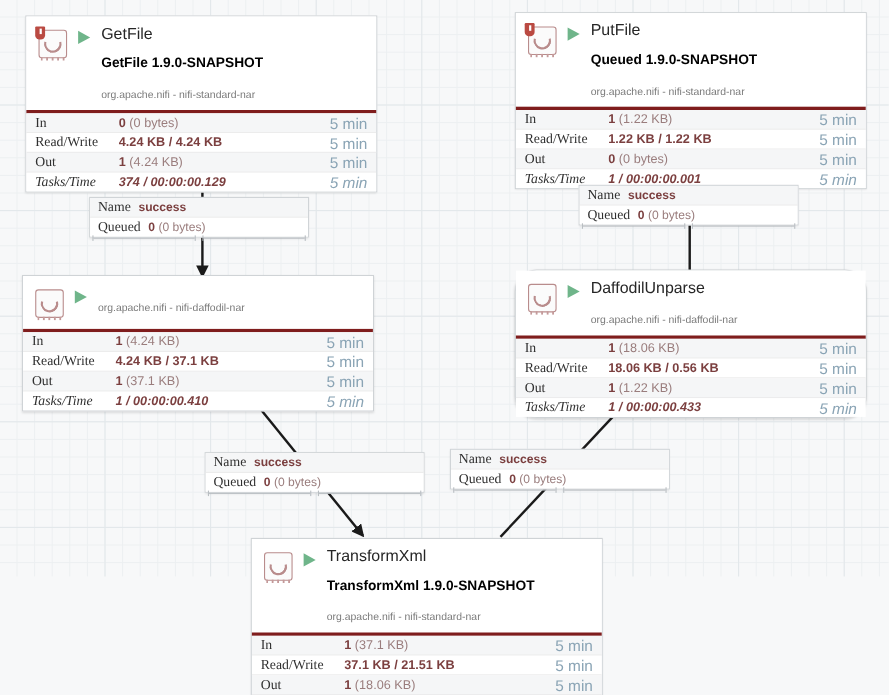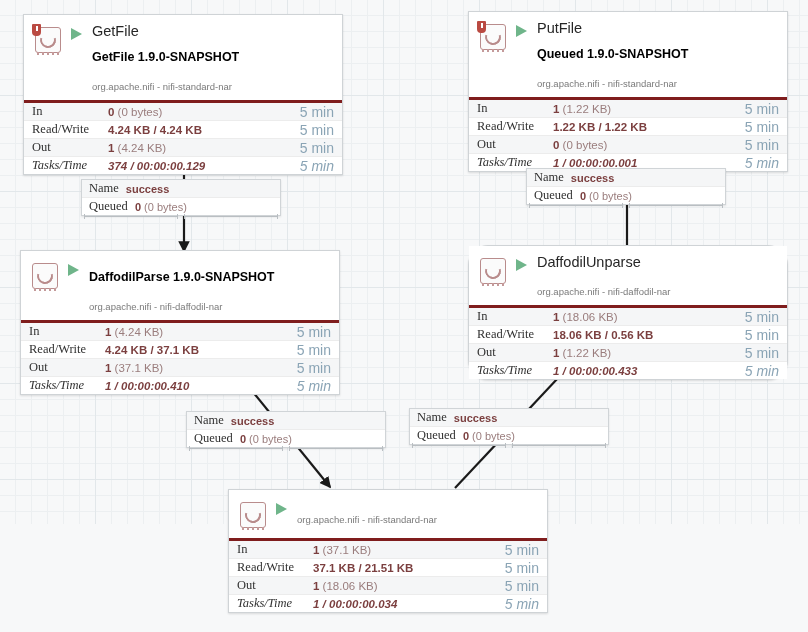--- a/index.html
+++ b/index.html
@@ -360,21 +360,20 @@
       <div class="processor" style="left: 20px; top: 250px;">
         <div class="proc-head">
           <div class="proc-icon">
             <span class="chip"></span>
             <span class="ring"></span>
             <span class="ring2"></span>
             <span class="pins"></span>
           </div>
           <div class="run-state"></div>
           <div class="proc-titles">
-            <div class="proc-type">DaffodilParse 1.9.0-SNAPSHOT</div>
             <div class="proc-bundle">org.apache.nifi - nifi-daffodil-nar</div>
           </div>
         </div>
         <div class="proc-stats">
           <div class="stat-row alt">
             <span class="stat-label">In</span>
             <span class="stat-value"><b>1</b> <span class="sub">(4.24 KB)</span></span>
             <span class="stat-time">5 min</span>
           </div>
           <div class="stat-row">
@@ -434,20 +433,22 @@
       <div class="processor" style="left: 228px; top: 489px;">
         <div class="proc-head">
           <div class="proc-icon">
             <span class="chip"></span>
             <span class="ring"></span>
             <span class="ring2"></span>
             <span class="pins"></span>
           </div>
           <div class="run-state"></div>
           <div class="proc-titles">
+            <div class="proc-name">TransformXml</div>
+            <div class="proc-type">TransformXml 1.9.0-SNAPSHOT</div>
             <div class="proc-bundle">org.apache.nifi - nifi-standard-nar</div>
           </div>
         </div>
         <div class="proc-stats">
           <div class="stat-row alt">
             <span class="stat-label">In</span>
             <span class="stat-value"><b>1</b> <span class="sub">(37.1 KB)</span></span>
             <span class="stat-time">5 min</span>
           </div>
           <div class="stat-row">

